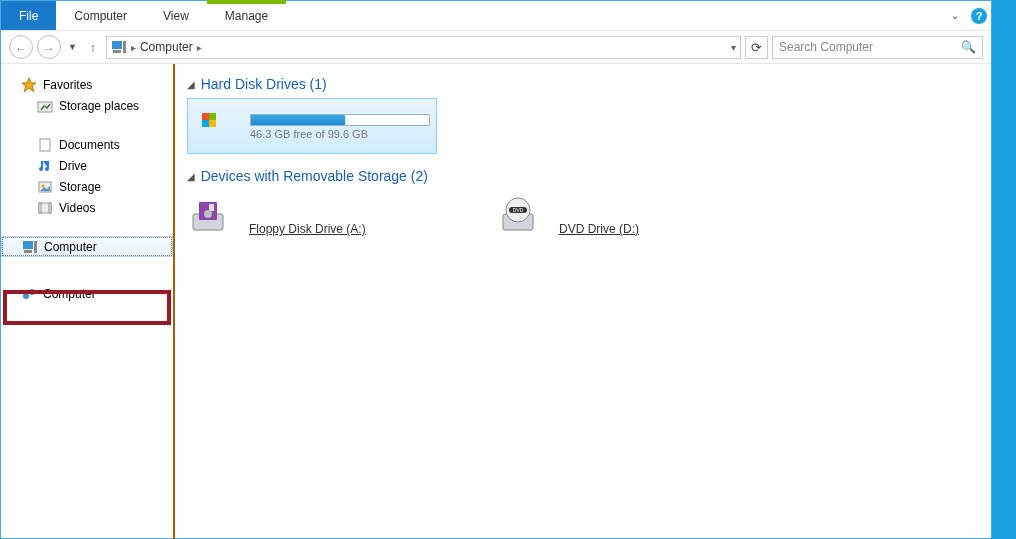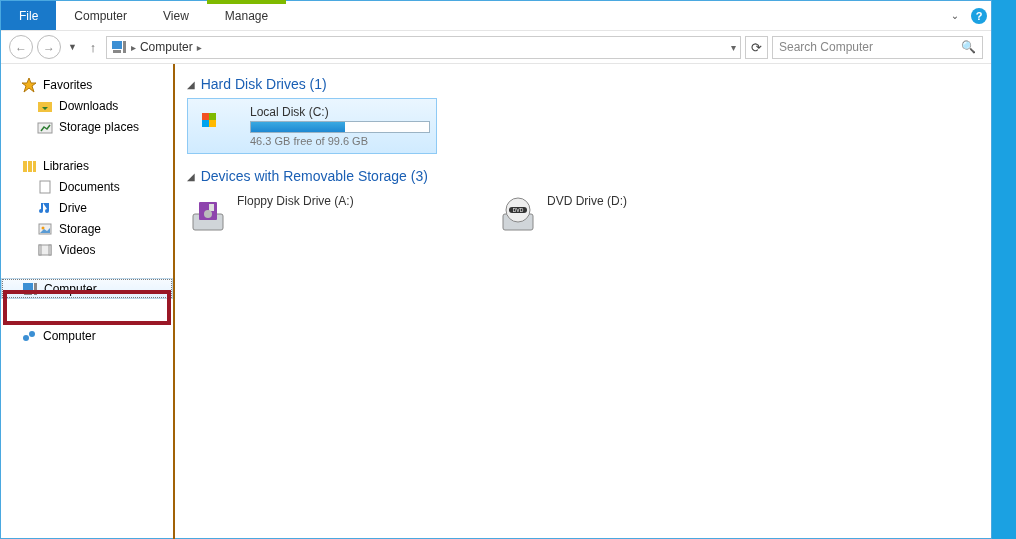--- a/index.html
+++ b/index.html
@@ -37,21 +37,21 @@
   .ic { width:16px; height:16px; display:flex; align-items:center; justify-content:center;}
   .content { flex:1; padding:8px 12px; font-size:12px; color:#333;}
   .section-head { color:#1a5fb4; font-size:14px; margin:4px 0 6px 0; display:flex; align-items:center; gap:6px;}
   .section-head .tri { color:#555; font-size:10px;}
   .drive-tile { display:flex; align-items:center; gap:10px; padding:6px 10px; border:1px solid #8ecaf5; background:linear-gradient(#eaf6ff,#d0ebff); width:250px;}
   .drive-tile .labelset .name { color:#333; font-size:12px;}
   .drive-tile .labelset .bar { width:180px; height:12px; border:1px solid #9bb3c4; background:#fefefe; margin:2px 0; position:relative;}
   .drive-tile .labelset .bar .fill { position:absolute; left:0; top:0; bottom:0; width:53%; background:linear-gradient(#3aa9e1,#1e88d2);}
   .drive-tile .labelset .free { color:#777; font-size:11px;}
   .devices { display:flex; gap:60px; margin-top:10px;}
-  .dev-item { display:flex; align-items:flex-start; gap:8px; width:250px;}
+  .dev-item { display:flex; align-items:flex-end; gap:20px; width:250px;text-decoration:underline;}
   .dev-item .name { color:#333; font-size:12px;}
   .icon-box { width:42px; height:42px; display:flex; align-items:center; justify-content:center;}
   
   .i-star svg polygon{ fill:#f3b01b; stroke:#b3790c;}
   .i-desktop svg rect.scr{ fill:#1e6fb8;} .i-desktop svg rect.base{ fill:#bbb;}
   .i-down svg rect{ fill:#f2c23e;} .i-down svg path{ fill:#2e7d32;}
   .i-recent svg rect{ fill:#eee; stroke:#999;} .i-recent svg path{ stroke:#2e7d32; fill:none;}
   .i-lib svg rect{ fill:#f2c23e;}
   .i-doc svg rect{ fill:#fff; stroke:#999;}
   .i-music svg path{ fill:#2a7bd6;}
@@ -116,50 +116,31 @@
       <div class="group">
         <div class="group-head">
           <span class="ic i-star">
               <svg width="16" height="16">
                 <polygon points="8,1 10,6 15,6 11,9 13,15 8,11 3,15 5,9 1,6 6,6"></polygon>
               </svg>
             </span>
           <span>Favorites</span>
         </div>
         <div class="item">
-          <span class="ic i-down">
-              <svg width="16" height="16">
-                <rect x="1" y="4" width="14" height="10"></rect>
-                <path d="M8 5 L8 11 M5 9 L8 12 L11 9"></path>
-              </svg>
-            </span>
-          <span>Downloads</span>
-        </div>
-        <div class="item">
           <span class="ic i-recent">
               <svg width="16" height="16">
                 <rect x="1" y="4" width="14" height="10"></rect>
                 <path d="M4 12 L7 8 L10 10 L13 6" stroke-width="1.5"></path>
               </svg>
             </span>
           <span>Storage places</span>
         </div>
       </div>
 
       <div class="group">
-        <div class="group-head">
-          <span class="ic i-lib">
-              <svg width="16" height="16">
-                <rect x="2" y="3" width="4" height="11"></rect>
-                <rect x="7" y="3" width="4" height="11" fill="#5a9bd4"></rect>
-                <rect x="12" y="3" width="3" height="11" fill="#8bc34a"></rect>
-              </svg>
-            </span>
-          <span>Libraries</span>
-        </div>
         <div class="item">
           <span class="ic i-doc">
               <svg width="16" height="16">
                 <rect x="3" y="2" width="10" height="12"></rect>
               </svg>
             </span>
           <span>Documents</span>
         </div>
         <div class="item">
           <span class="ic i-music">
@@ -229,31 +210,30 @@
           <svg width="42" height="42">
               <rect class="body" x="4" y="16" width="34" height="20" rx="2"></rect>
               <rect class="win" x="4" y="8" width="14" height="14"></rect>
               <rect x="4" y="8" width="7" height="7" fill="#f25022"></rect>
               <rect x="11" y="8" width="7" height="7" fill="#7fba00"></rect>
               <rect x="4" y="15" width="7" height="7" fill="#00a4ef"></rect>
               <rect x="11" y="15" width="7" height="7" fill="#ffb900"></rect>
             </svg>
         </span>
         <div class="labelset">
-          <div class="name">Local Disk (C:)</div>
           <div class="bar">
               <div class="fill"></div>
             </div>
           <div class="free">46.3 GB free of 99.6 GB</div>
         </div>
       </div>
 
       <div class="section-head" style="margin-top:14px;">
         <span class="tri">◢</span>
-        <span>Devices with Removable Storage (3)</span>
+        <span>Devices with Removable Storage (2)</span>
       </div>
       <div class="devices">
         <div class="dev-item">
           <span class="icon-box floppy">
             <svg width="42" height="42">
                 <rect x="6" y="20" width="30" height="16" rx="2" fill="#d0d5d9" stroke="#888"></rect>
                 <rect class="r" x="12" y="8" width="18" height="18" rx="1"></rect>
                 <rect x="22" y="10" width="5" height="7" fill="#ddd"></rect>
                 <circle cx="21" cy="20" r="4" fill="#bbb"></circle>
               </svg>

